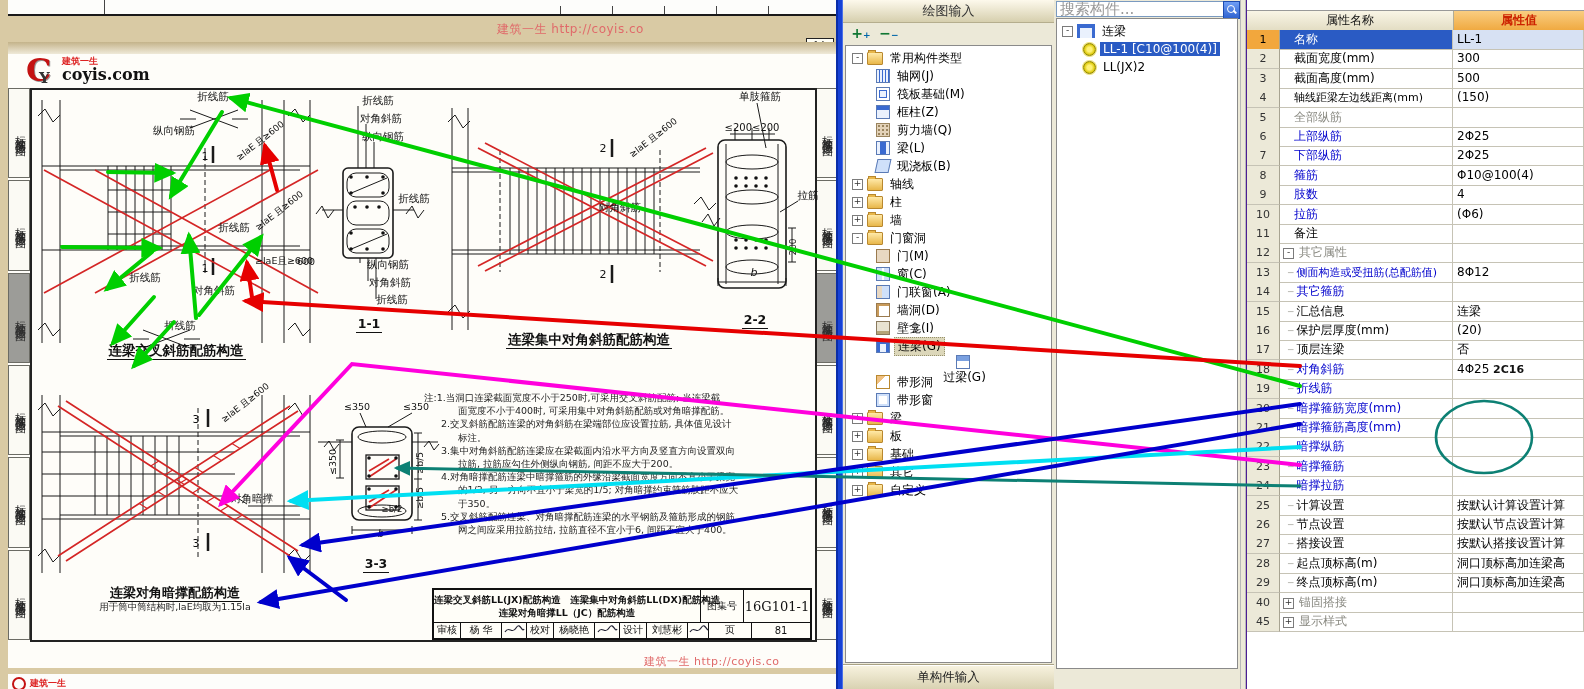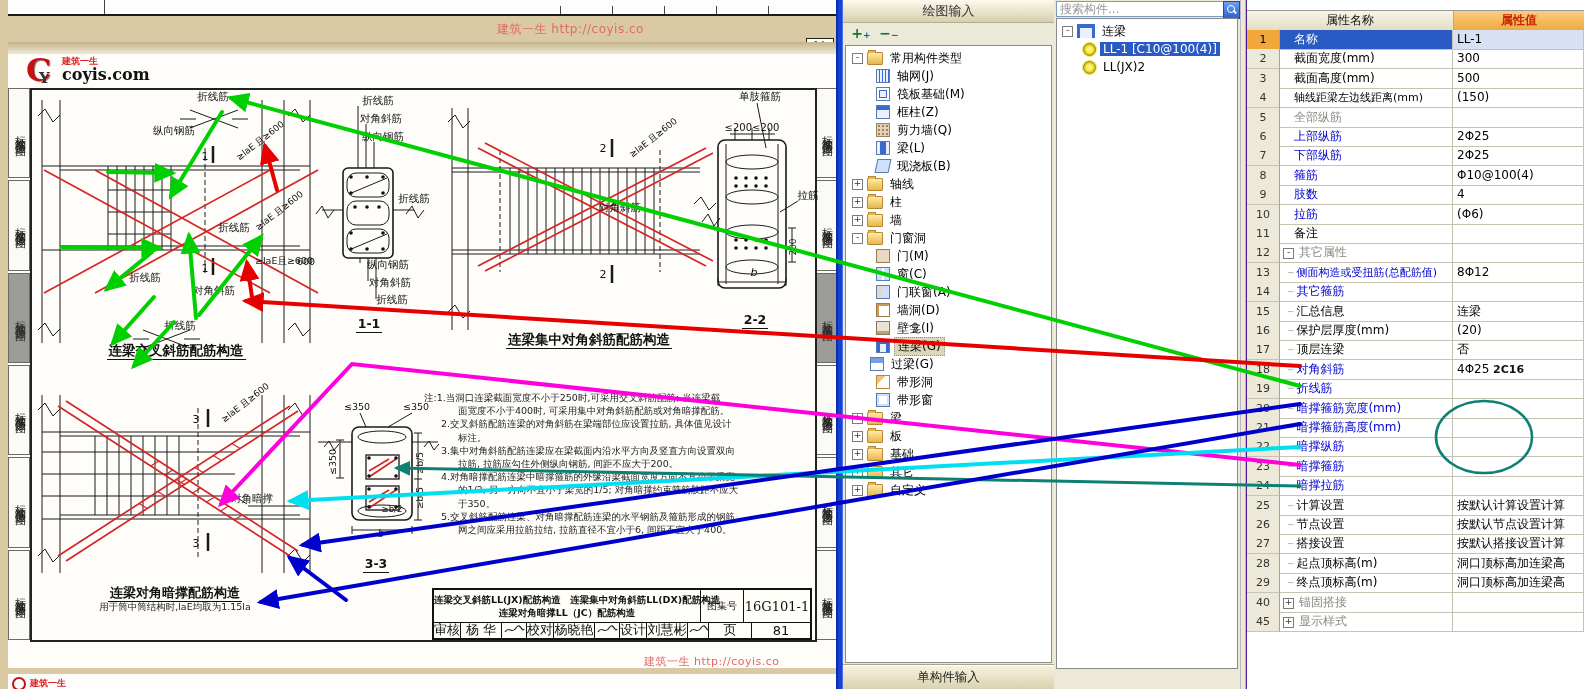--- a/index.html
+++ b/index.html
@@ -38,21 +38,21 @@
   #notes{position:absolute;left:424px;top:391px;width:280px;color:#1c1c1c;}
   #notes div{font-size:9.5px;line-height:13.2px;white-space:nowrap;}
   #tblock{position:absolute;left:432px;top:588px;width:380px;height:52px;border:2px solid #111;background:#fffef8;
           box-sizing:border-box;font-size:10px;color:#111;}
   #tbRow1{position:absolute;left:0;top:0;right:0;height:32px;display:flex;border-bottom:1px solid #111;}
   #tbMain{width:266px;border-right:1px solid #111;display:flex;flex-direction:column;justify-content:center;text-align:center;}
   #tbMain div{font-size:9.5px;font-weight:bold;line-height:13px;white-space:nowrap;}
   #tbAtlasL{width:42px;border-right:1px solid #111;display:flex;align-items:center;justify-content:center;}
   #tbAtlasV{flex:1;display:flex;align-items:center;justify-content:center;font-family:"DejaVu Serif",serif;font-size:13px;}
   #tbRow2{position:absolute;left:0;top:32px;right:0;bottom:0;display:flex;}
-  #tbRow2 .tc{border-right:1px solid #111;display:flex;align-items:center;justify-content:center;font-size:13px;white-space:nowrap;overflow:hidden;}
+  #tbRow2 .tc{border-right:1px solid #111;display:flex;align-items:center;justify-content:center;font-size:10px;white-space:nowrap;overflow:hidden;}
   #tbRow2 .tc:last-child{border-right:none;}
   
   #divider{position:absolute;left:836px;top:0;width:7px;height:689px;background:#1742d6;border-left:2px solid #0a2da8;border-right:1px solid #4a6fe8;box-sizing:border-box;}
   
   #drawPanel{position:absolute;left:843px;top:0;width:211px;height:689px;background:#ece9d8;}
   #dpHeader{position:absolute;left:0;top:0;right:0;height:22px;background:linear-gradient(#fdf9ec,#d6cfae);
             border-bottom:1px solid #b5ae8e;text-align:center;font-size:13px;line-height:22px;color:#333;}
   #dpTools{position:absolute;left:0;top:22px;right:0;height:22px;}
   .tbico{position:absolute;top:2px;width:24px;height:18px;font-weight:bold;color:#173;cursor:default;font-size:14px;line-height:18px;text-align:center;}
   .tbico small{font-size:9px;color:#06a;}
@@ -75,21 +75,21 @@
   .ci-niche{background:#e8e3d2;border-color:#8a7a5e;box-shadow:inset 0 -3px 0 #b5a478;}
   .ci-lianliang{background:linear-gradient(#3a6ad0 0 4px,#eaf1fd 4px 12px);box-shadow:inset 3px 0 0 #3a6ad0, inset -3px 0 0 #3a6ad0;}
   .ci-guoliang{background:linear-gradient(#7aa0e0 0 5px,#fff 5px);}
   .ci-striphole{background:linear-gradient(135deg,#f0c080 0 6px,#fff 6px);border-color:#b9882e;}
   .ci-stripwindow{background:#fff;box-shadow:inset 0 0 0 2px #cfe0fa;}
   .tlabel{padding:0 3px;}
   .tlabel.sel{background:#dcd7ba;border:1px dotted #96916d;}
   
   #compPanel{position:absolute;left:1054px;top:0;width:186px;height:689px;background:#ece9d8;}
   #searchBox{position:absolute;left:2px;top:1px;width:162px;height:14px;border:1px solid #7a9ac0;background:#fff;
-             font-size:12px;color:#999;padding:0 3px;font-family:"DejaVu Sans",sans-serif;}
+             font-size:15px;color:#999;padding:0 3px;font-family:"DejaVu Sans",sans-serif;}
   #searchBtn{position:absolute;left:169px;top:1px;width:15px;height:16px;background:linear-gradient(#6f9ef5,#2f63d0);border:1px solid #1c4bb0;}
   #searchBtn b{position:absolute;left:3px;top:3px;width:6px;height:6px;border:1.5px solid #fff;border-radius:50%;}
   #searchBtn i{position:absolute;left:9px;top:9px;width:4px;height:1.5px;background:#fff;transform:rotate(45deg);}
   #compList{position:absolute;left:2px;top:18px;right:2px;bottom:20px;background:#fff;border:1px solid #8a8a8a;padding:3px 0 0 0;}
   .gear{width:11px;height:11px;border-radius:50%;background:radial-gradient(#fff176 30%,#d8c400 70%);border:1px solid #8f8400;flex:none;margin-right:4px;box-shadow:0 0 0 1px #efe27a;}
   .beamIco{width:12px;height:10px;border-top:4px solid #3a6ad0;border-left:3px solid #3a6ad0;border-right:3px solid #3a6ad0;flex:none;margin-right:4px;background:#eaf1fd;}
   .clabel{padding:0 3px;font-size:12px;}
   .clabel.sel{background:#2a5bc4;color:#fff;}
   
   #propPanel{position:absolute;left:1246px;top:0;width:338px;height:689px;background:#fff;border-left:1px solid #4c1d95;box-sizing:border-box;}
@@ -469,21 +469,21 @@
           <span class="tlabel">墙洞(D)</span>
         </div>
         <div class="trow" style="padding-left: 30px; text-align: right;">
           <span class="ci ci-niche"></span>
           <span class="tlabel">壁龛(I)</span>
         </div>
         <div class="trow" style="padding-left: 30px;">
           <span class="ci ci-lianliang"></span>
           <span class="tlabel sel">连梁(G)</span>
         </div>
-        <div class="trow" style="padding-left: 24px;">
+        <div class="trow" style="padding-left: 32px; flex-direction: column;">
           <span class="ci ci-guoliang"></span>
           <span class="tlabel">过梁(G)</span>
         </div>
         <div class="trow" style="padding-left: 30px;">
           <span class="ci ci-striphole"></span>
           <span class="tlabel">带形洞</span>
         </div>
         <div class="trow" style="padding-left: 30px;">
           <span class="ci ci-stripwindow"></span>
           <span class="tlabel">带形窗</span>

